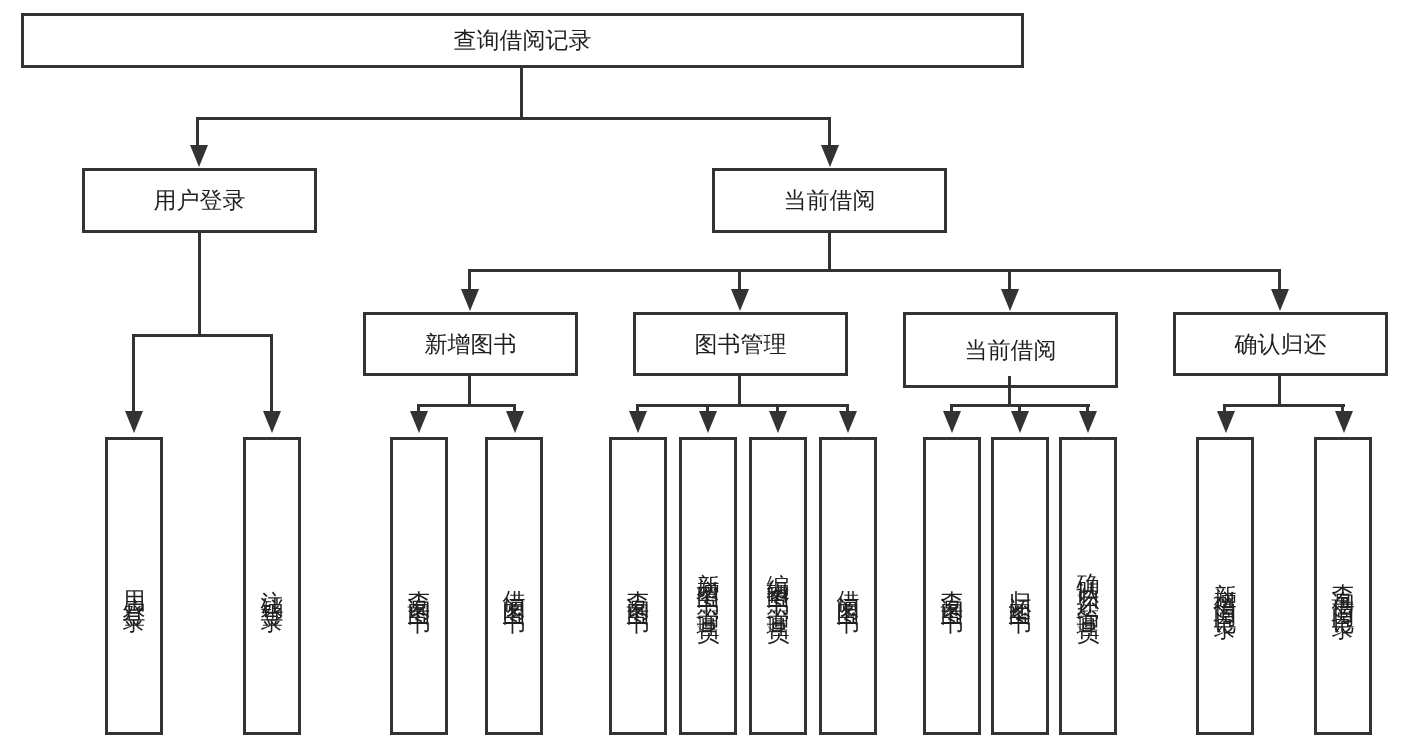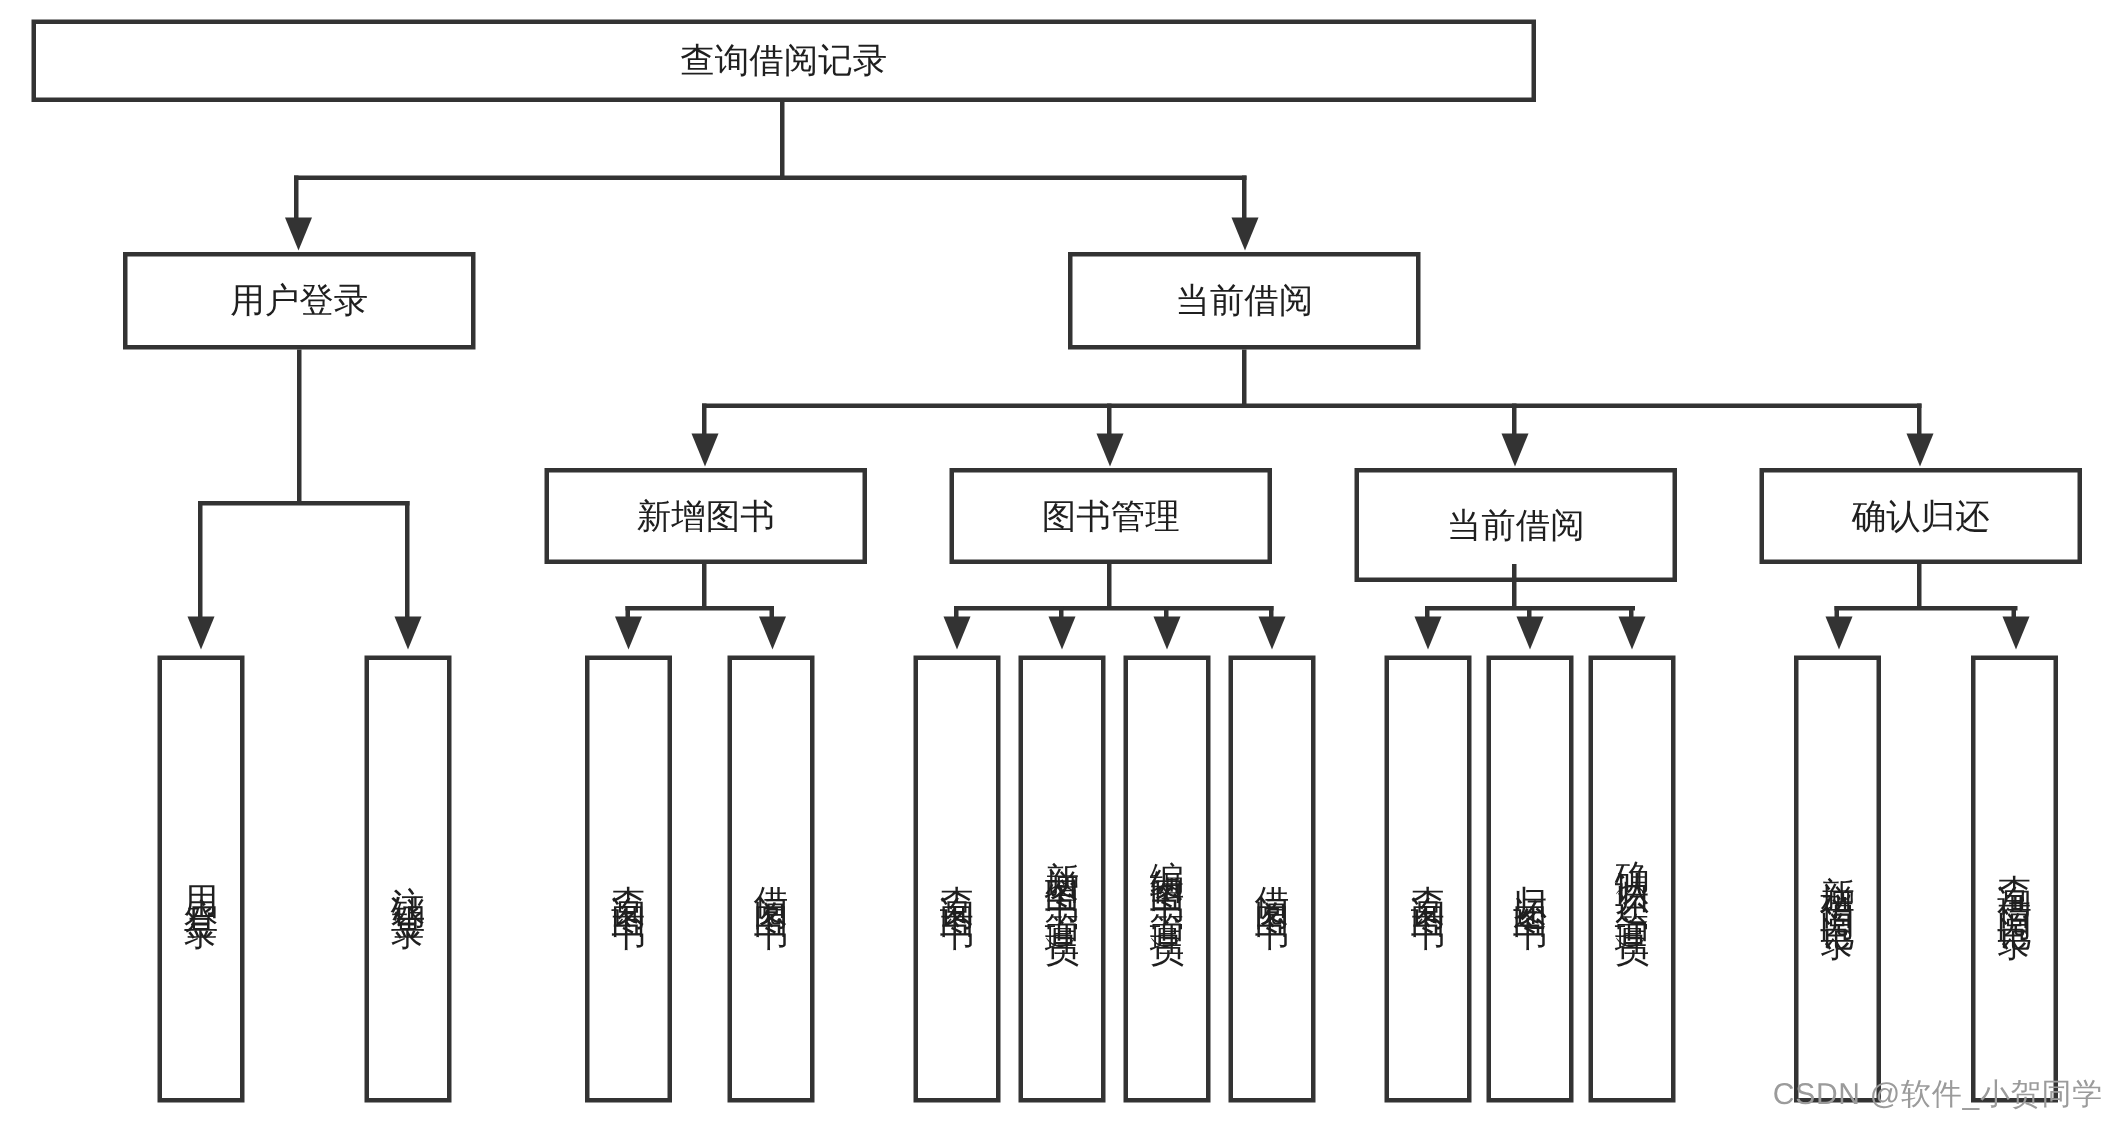--- a/index.html
+++ b/index.html
@@ -178,15 +178,14 @@
     <span class="lbl">确认归还（管理员）</span>
   </div>
 
   <div class="box vbox" style="left:1196px;top:437px;width:58px;height:298px">
     <span class="lbl">新增借阅记录</span>
   </div>
   <div class="box vbox" style="left:1314px;top:437px;width:58px;height:298px">
     <span class="lbl">查询借阅记录</span>
   </div>
 
-  <div class="watermark" style="right:3px;top:716px">CSDN @软件_小贺同学</div>
 
 </div>
 
 </body></html>

